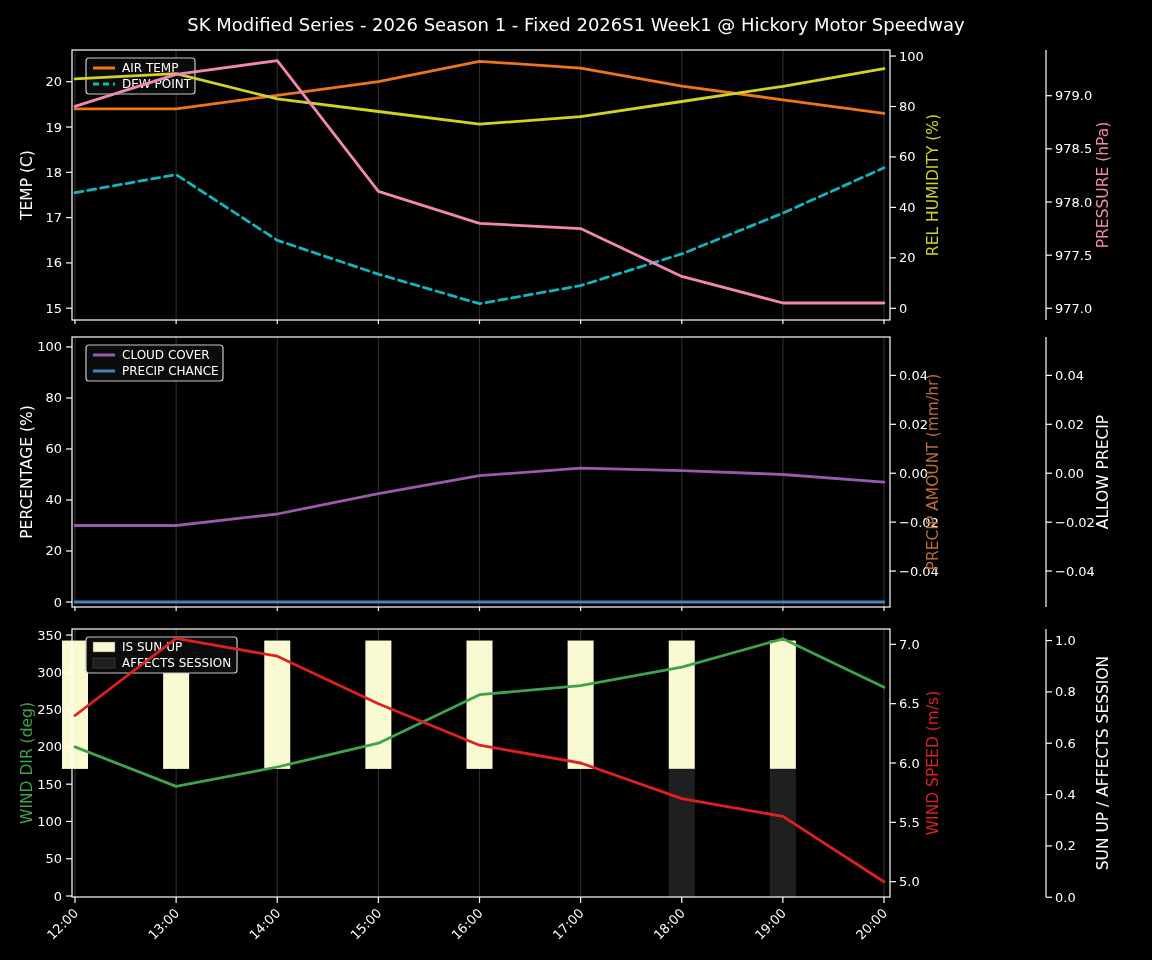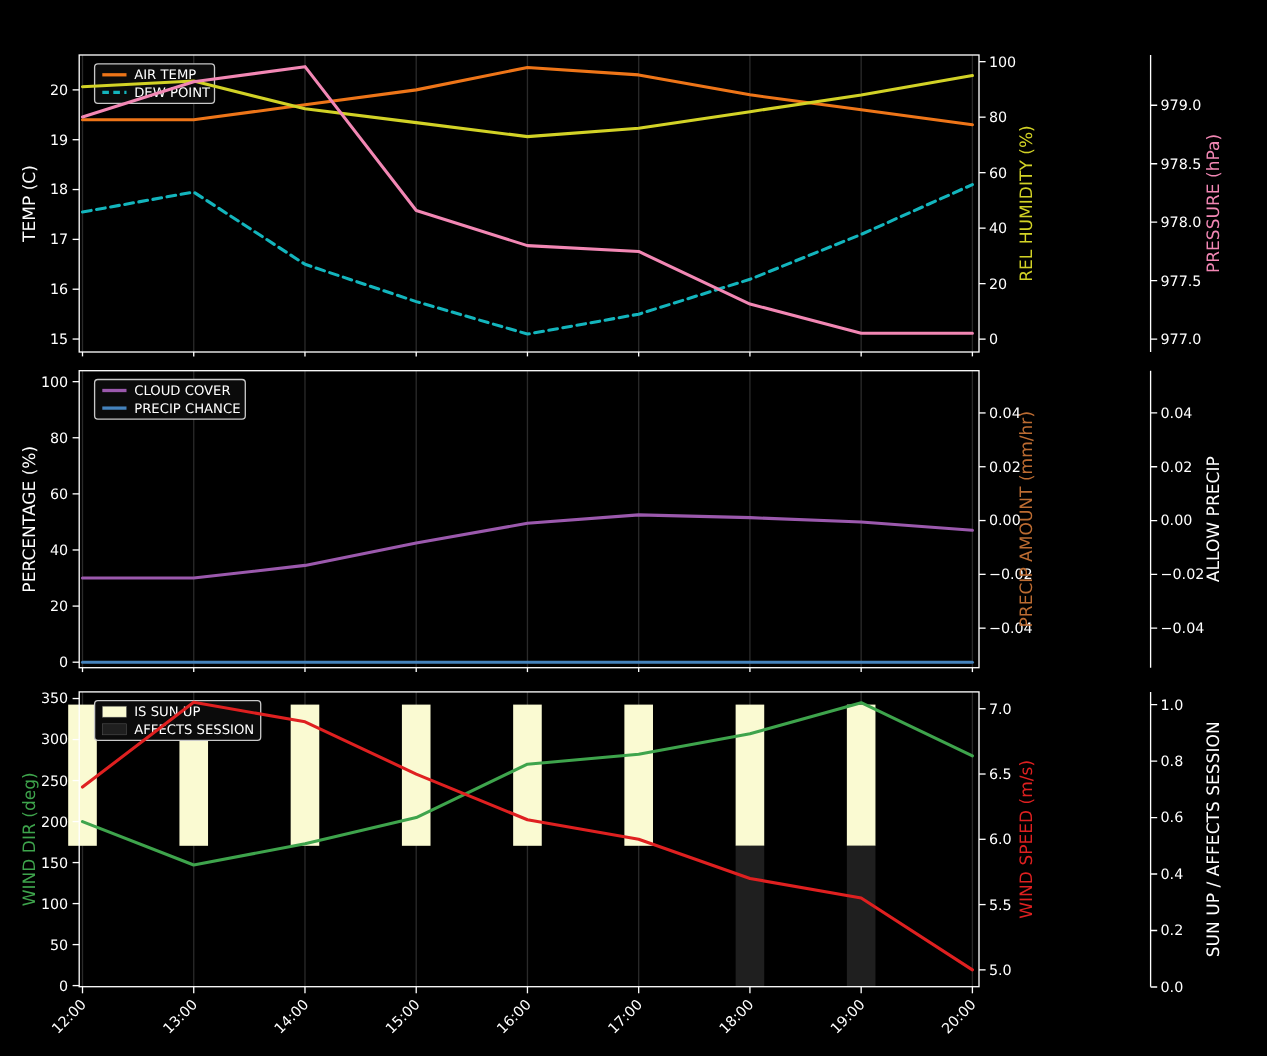--- a/index.html
+++ b/index.html
@@ -6,20 +6,21 @@
   .fig{position:relative;width:1152px;height:960px;background:#000;font-family:"DejaVu Sans",sans-serif;}
   .fig-title{position:absolute;top:14px;left:0;width:1152px;text-align:center;color:#ffffff;
              font-size:18px;font-family:"DejaVu Sans",sans-serif;}
   svg{position:absolute;top:0;left:0;}
   text{font-family:"DejaVu Sans",sans-serif;}
 </style>
 </head>
 <body>
 
 <div class="fig">
+  <div class="fig-title">SK Modified Series - 2026 Season 1 - Fixed 2026S1 Week1 @ Hickory Motor Speedway</div>
   <svg id="chart" width="1152" height="960" viewBox="0 0 1152 960">
       <g>
         <line x1="75" x2="75" y1="50" y2="320" stroke="#2a2a2a" stroke-width="1.2"></line>
         <line x1="176.125" x2="176.125" y1="50" y2="320" stroke="#2a2a2a" stroke-width="1.2"></line>
         <line x1="277.25" x2="277.25" y1="50" y2="320" stroke="#2a2a2a" stroke-width="1.2"></line>
         <line x1="378.375" x2="378.375" y1="50" y2="320" stroke="#2a2a2a" stroke-width="1.2"></line>
         <line x1="479.5" x2="479.5" y1="50" y2="320" stroke="#2a2a2a" stroke-width="1.2"></line>
         <line x1="580.625" x2="580.625" y1="50" y2="320" stroke="#2a2a2a" stroke-width="1.2"></line>
         <line x1="681.75" x2="681.75" y1="50" y2="320" stroke="#2a2a2a" stroke-width="1.2"></line>
         <line x1="782.875" x2="782.875" y1="50" y2="320" stroke="#2a2a2a" stroke-width="1.2"></line>

